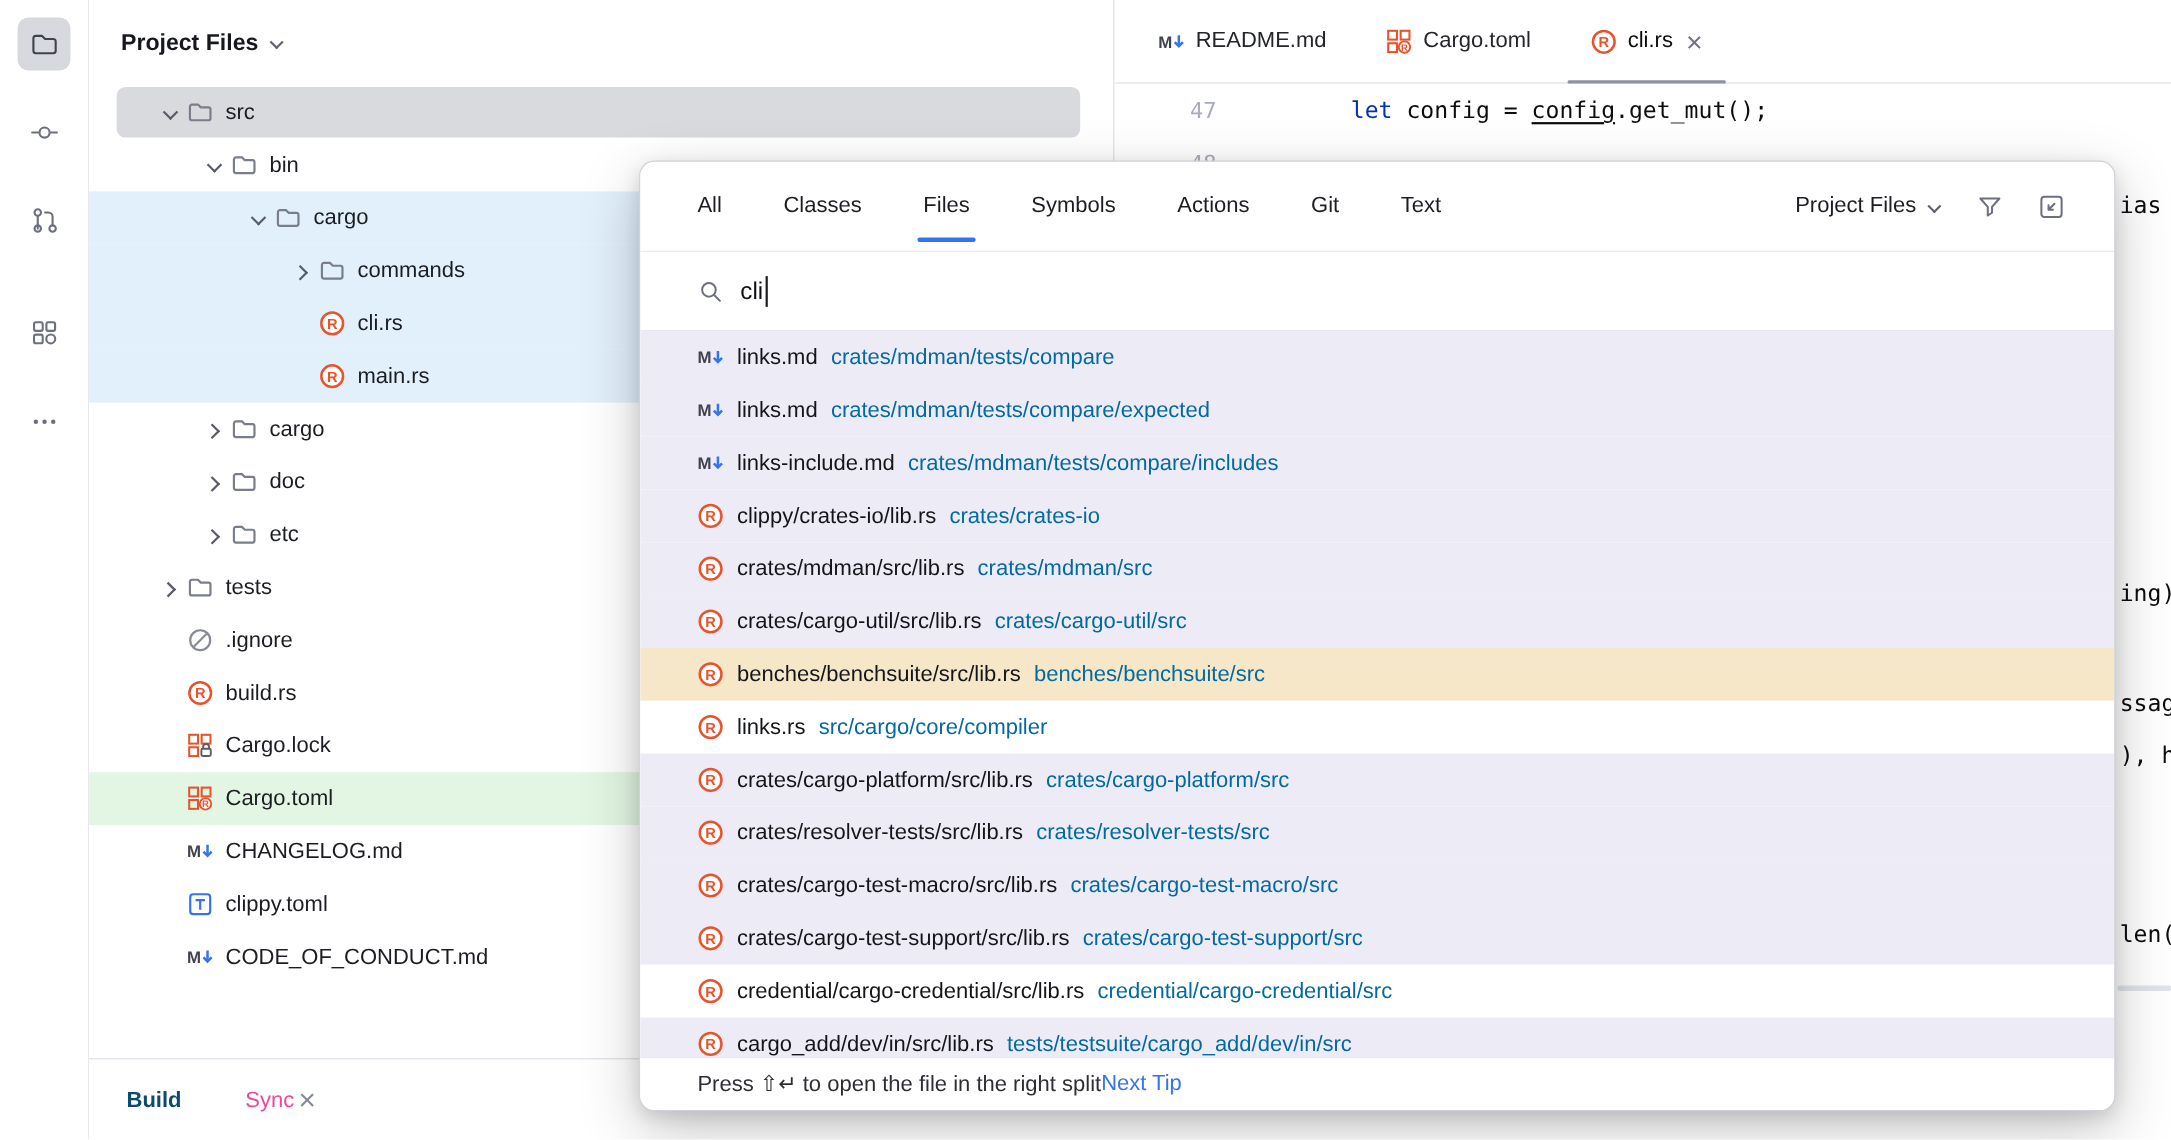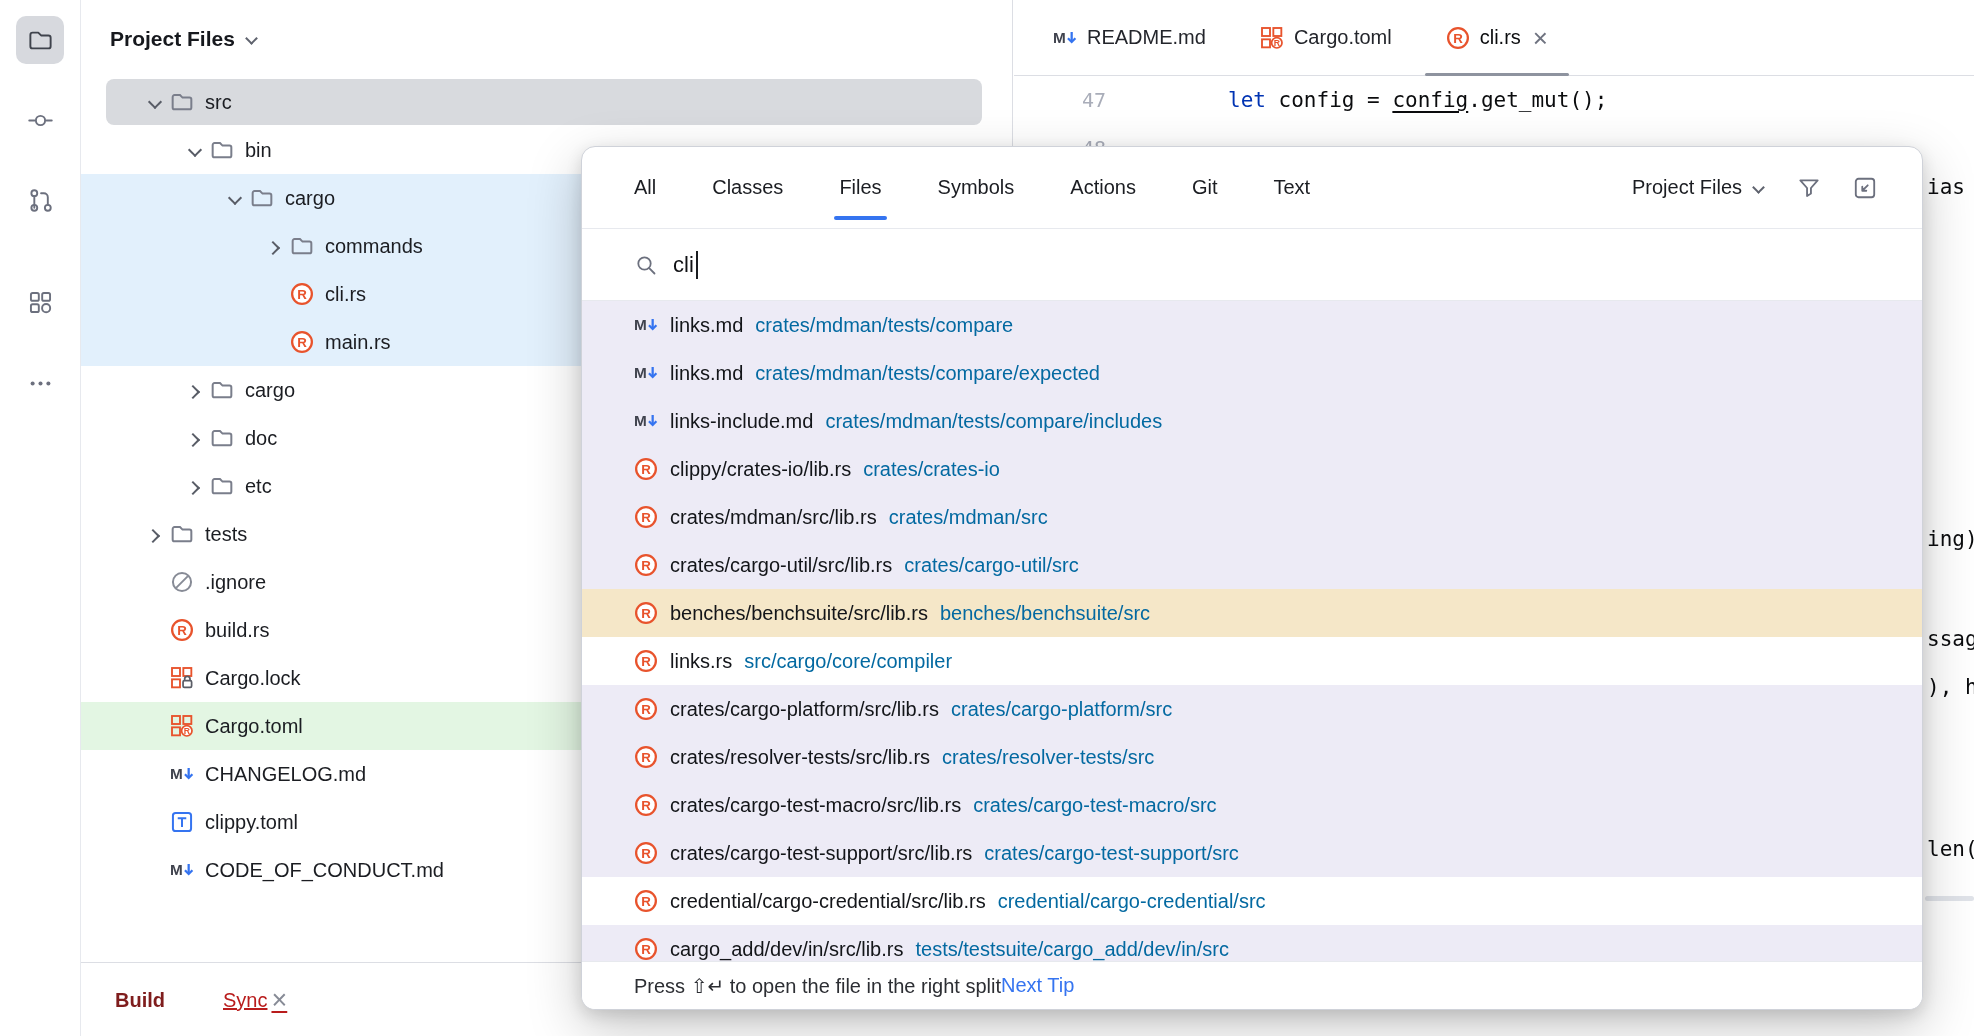--- a/index.html
+++ b/index.html
@@ -42,22 +42,22 @@
   .icon-folder .i-folder{display:block;}
   .icon-rust .i-rust{display:block;}
   .icon-markdown .i-markdown{display:block;}
   .icon-cargo .i-cargo{display:block;}
   .icon-cargo-lock .i-cargo-lock{display:block;}
   .icon-toml .i-toml{display:block;}
   .icon-ignore .i-ignore{display:block;}
 
   
   .bottom-bar{position:absolute;left:81px;top:964px;width:932px;height:72px;display:flex;align-items:center;padding-left:34px;gap:58px;font-size:20px;box-sizing:border-box;background:#fff;}
-  .build-label{font-weight:700;color:#7f1d1d;}
-  .sync-wrap{display:flex;align-items:center;gap:4px;color:#b91c1c;text-decoration:underline;}
+  .build-label{font-weight:700;color:#0c4a6e;}
+  .sync-wrap{display:flex;align-items:center;gap:4px;color:#ec4899;}
   .x-icon{color:#878b96;font-size:27px;line-height:1;}
   .x-icon::before{content:"×";}
 
   
   .editor{position:absolute;left:1014px;top:0;width:960px;height:1036px;background:#fff;}
   .tabbar{height:76px;display:flex;align-items:stretch;padding-left:12px;border-bottom:1px solid #dcdee4;box-sizing:border-box;}
   .editor-tab{position:relative;display:flex;align-items:center;padding:0 27px;font-size:20px;color:#23252b;white-space:pre;}
   .editor-tab .fileicon{margin-right:10px;}
   .editor-tab .tab-close{display:none;color:#6f7380;font-size:26px;line-height:1;margin-left:12px;}
   .editor-tab .tab-close::before{content:"×";}

